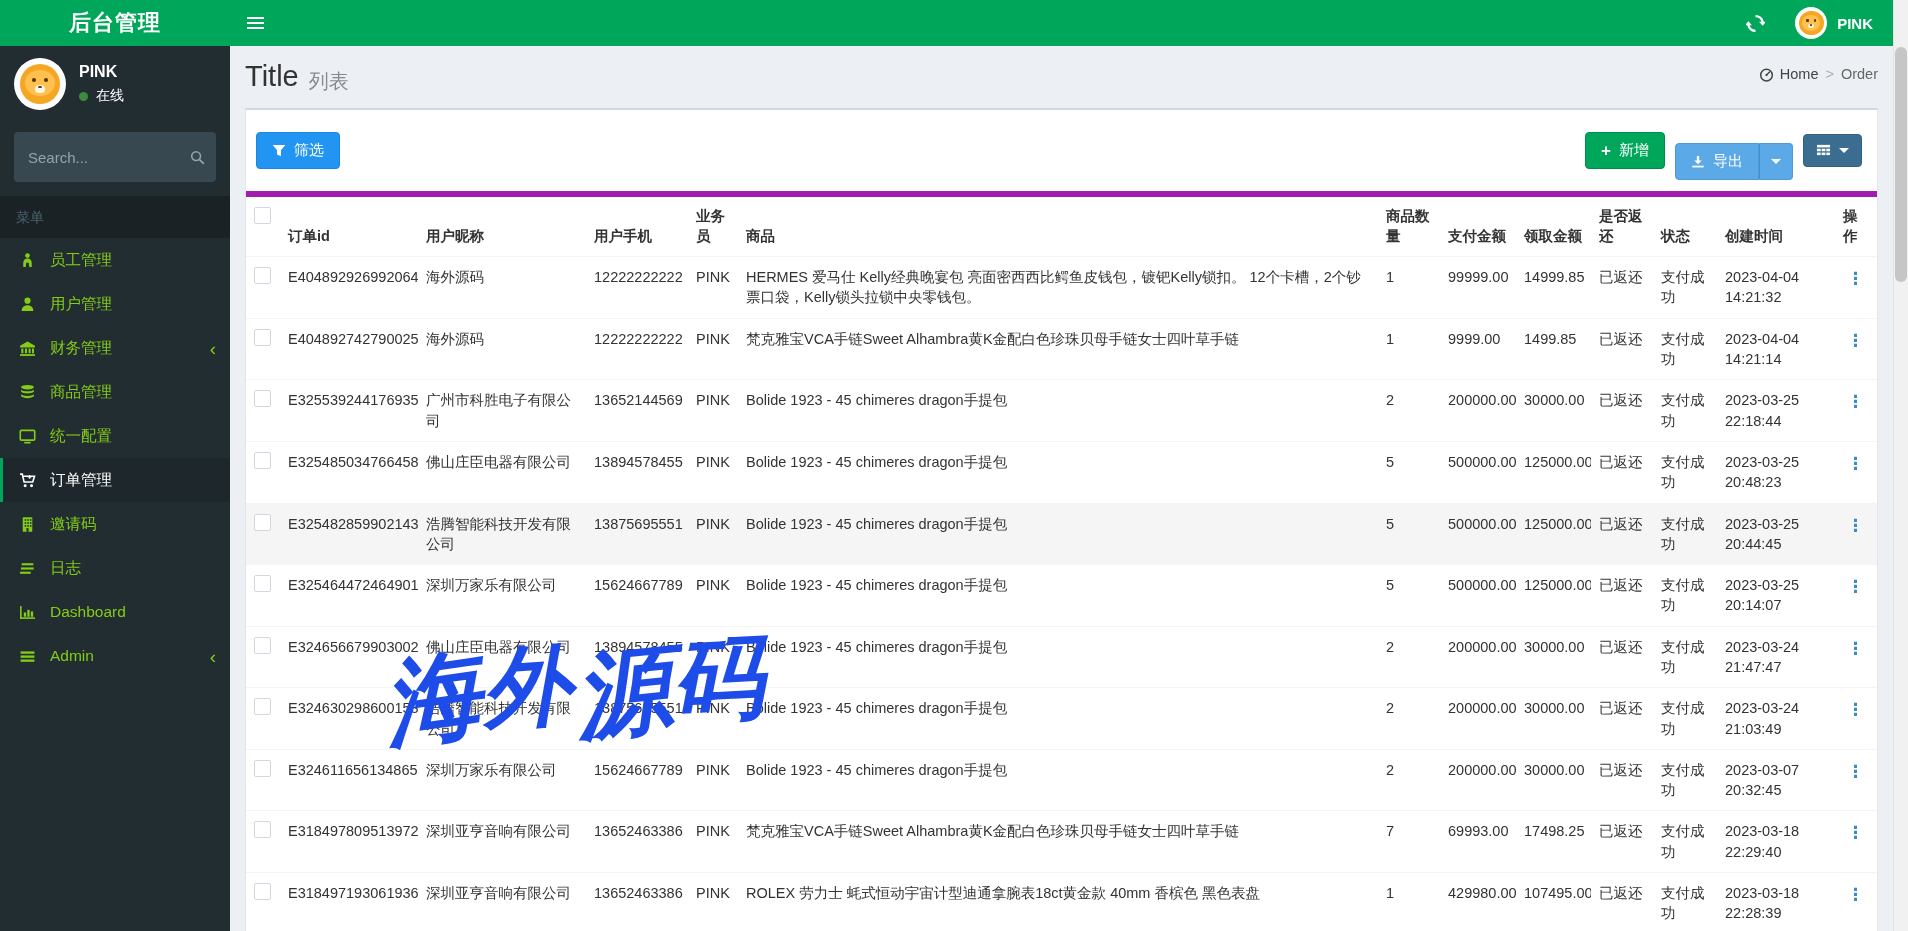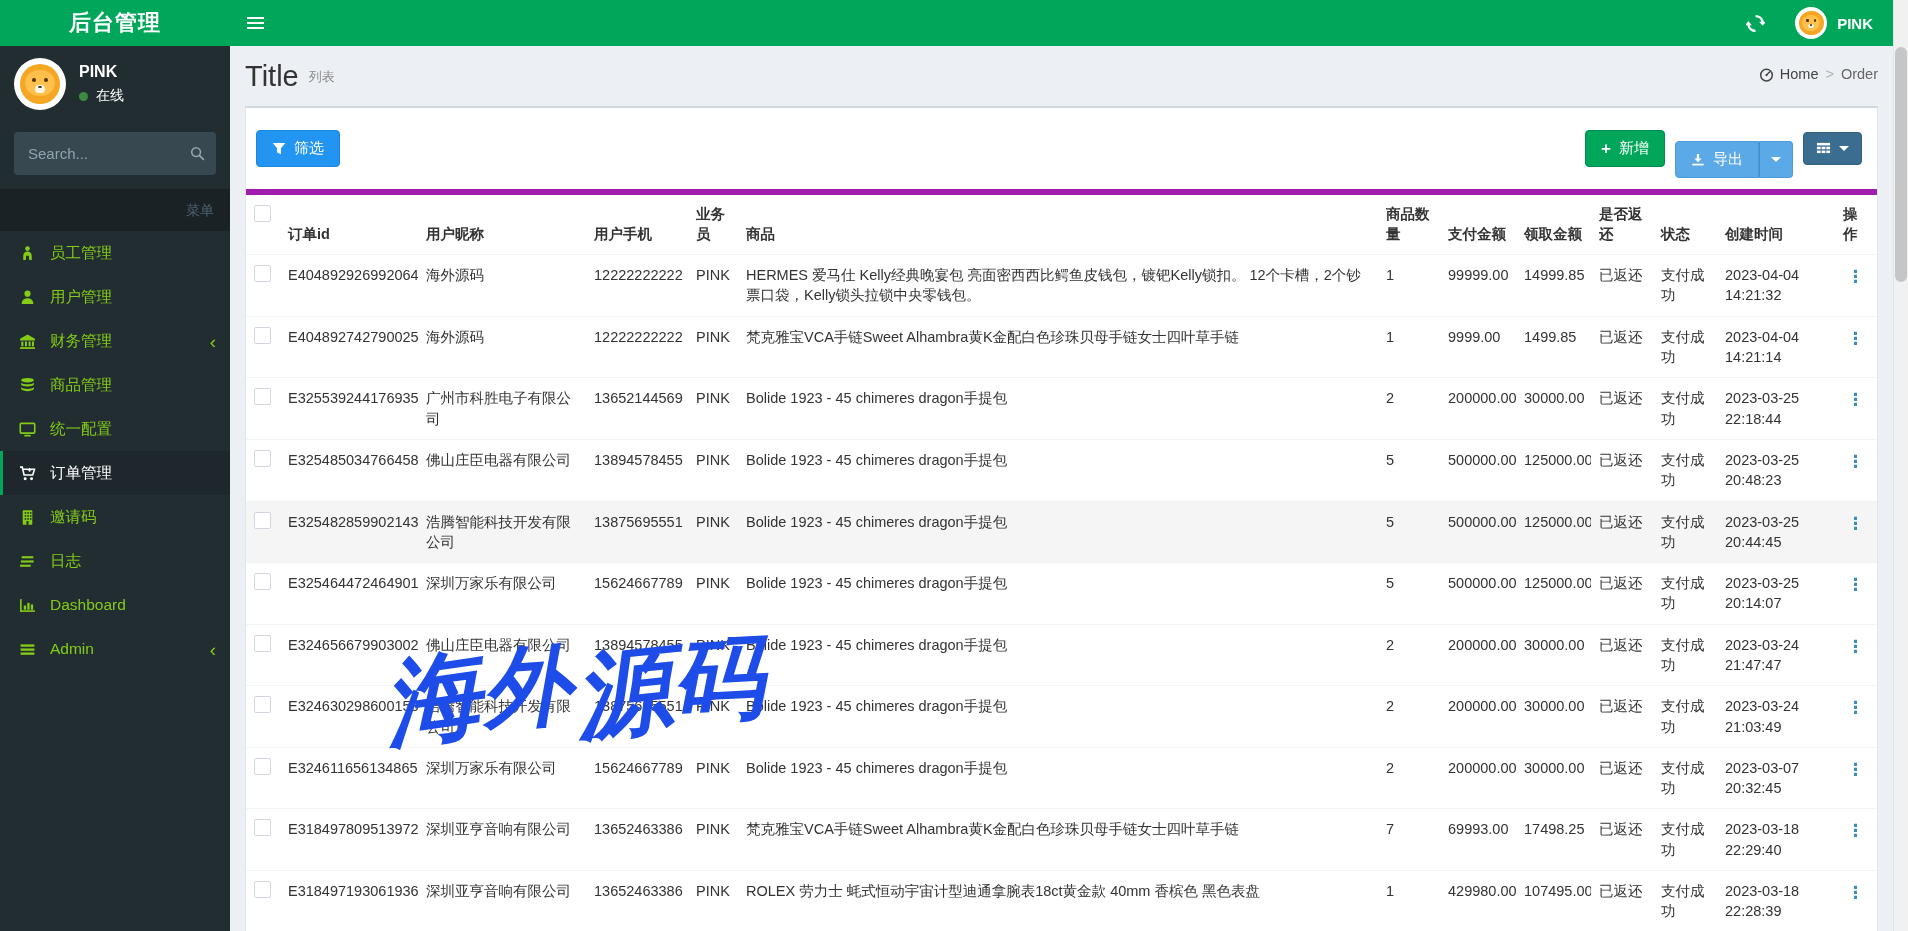--- a/index.html
+++ b/index.html
@@ -25,36 +25,36 @@
   .lion .nose { position:absolute; left:44%; bottom:32%; width:12%; height:9%; background:#5b3a12; border-radius:40%; }
   .lion-sm { width:32px; height:32px; }
   .lion-lg { width:52px; height:52px; }
 
   
   .sidebar { position:absolute; top:45px; left:0; bottom:0; width:230px; background:#222d32; z-index:15; }
   .user-panel { display:flex; align-items:center; gap:13px; padding:13px 12px 14px 14px; }
   .user-name { color:#fff; font-weight:700; font-size:16px; margin-bottom:6px; }
   .user-status { display:flex; align-items:center; gap:8px; color:#fff; font-size:14px; cursor:pointer; }
   .status-dot { width:9px; height:9px; border-radius:50%; background:#3d8b40; }
-  .sidebar-search { margin:8px 14px 14px; height:43px; display:flex; background:#374850; border-radius:4px; overflow:hidden; }
+  .sidebar-search { margin:8px 14px 14px; height:50px; display:flex; background:#374850; border-radius:4px; overflow:hidden; }
   .sidebar-search input { flex:1; min-width:0; border:0; background:transparent; color:#ccc; padding:0 14px; font-size:15px; outline:none; font-family:inherit; }
   .sidebar-search input::placeholder { color:#90a4ae; }
   .search-btn { width:38px; border:0; background:transparent; display:flex; align-items:center; justify-content:center; cursor:pointer; }
-  .menu-label { background:#1a2226; color:#4b646f; font-size:14px; padding:13px 16px 11px;text-align:right; }
+  .menu-label { background:#1a2226; color:#4b646f; font-size:14px; padding:13px 16px 11px; }
   .menu { list-style:none; }
   .menu-item { display:flex; align-items:center; gap:13px; height:44px; padding:0 14px 0 15px; color:#84cc16; font-size:15.5px; border-left:3px solid transparent; cursor:pointer; }
   .menu-item .mi-icon { width:19px; display:flex; justify-content:center; flex:none; }
   .menu-item.active { background:#1e282c; color:#fff; border-left-color:#00a65a; }
   .menu-chevron { margin-left:auto; font-size:19px; line-height:1; color:inherit; }
 
   
   .content { position:absolute; top:45px; left:230px; right:0; bottom:0; background:#ecf0f5; overflow:hidden; }
   .content-header { display:flex; align-items:flex-start; padding:15px 30px 0 15px; }
   .page-title { font-size:29px; color:#333; font-weight:500; }
-  .page-subtitle { font-size:13px; color:#8a8a8a; margin-left:10px; padding-top:8px; }
+  .page-subtitle { font-size:20px; color:#8a8a8a; margin-left:10px; padding-top:8px; }
   .breadcrumb { margin-left:auto; display:flex; align-items:center; gap:7px; font-size:14.5px; color:#444; padding-top:6px; }
   .breadcrumb .bc-sep { color:#b0b0b0; }
   .breadcrumb .bc-home { display:flex; align-items:center; gap:6px; cursor:pointer; color:#444; }
   .breadcrumb .bc-current { color:#666; }
 
   .box { background:#fff; margin:13px 30px 0 15px; border:1px solid #e2e6ea; border-top:2px solid #d2d6de; }
   .box-header { display:flex; align-items:center; padding:11px 10px; border-bottom:6px solid #a21caf; }
   .box-tools { margin-left:auto; display:flex; align-items:center; gap:10px; padding-right:5px; }
   .btn { display:inline-flex; align-items:center; gap:8px; border:1px solid transparent; border-radius:4px; color:#fff; font-size:15px; padding:8px 15px; cursor:pointer; font-family:inherit; }
   .btn-filter { background:#2295f2; border-color:#1d86dc; }

